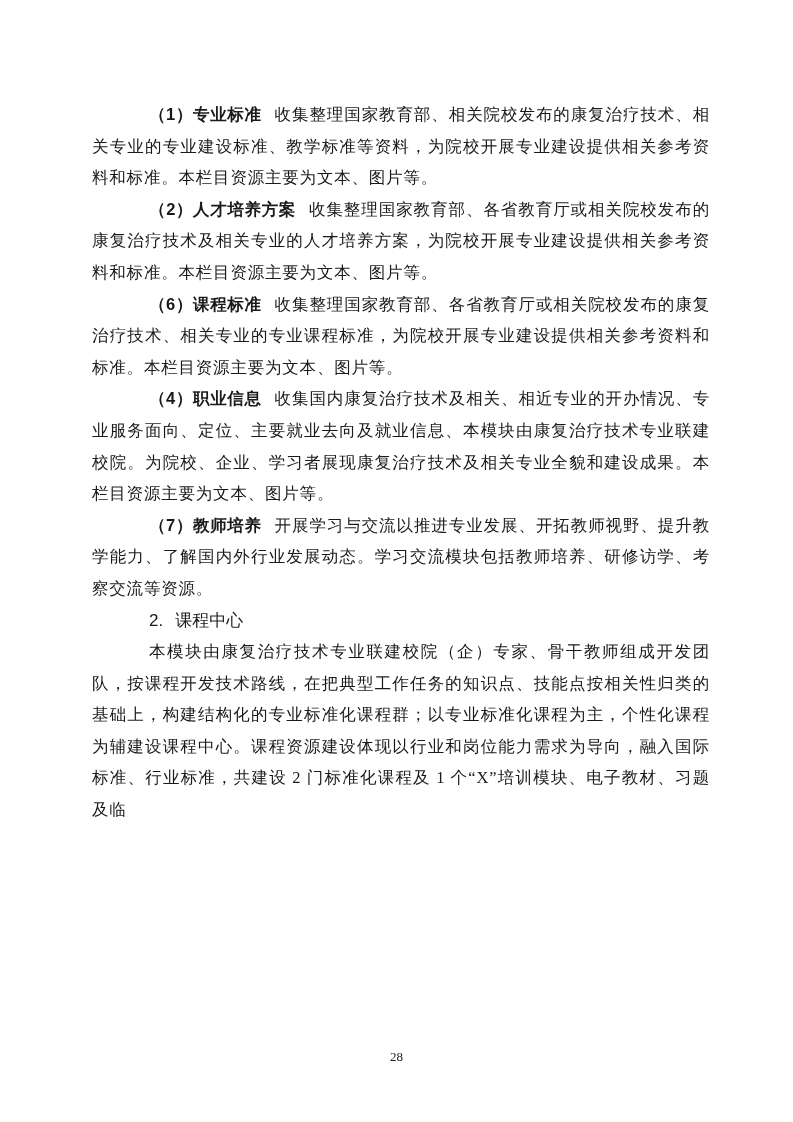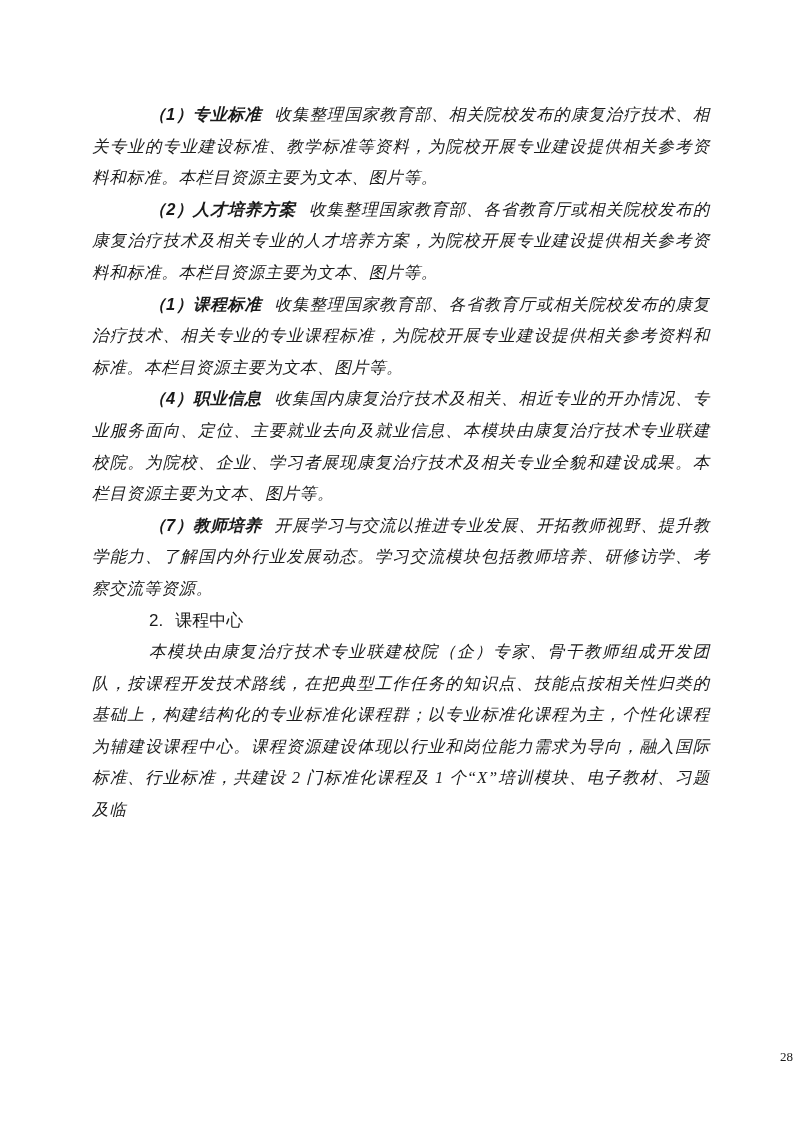--- a/index.html
+++ b/index.html
@@ -23,21 +23,20 @@
     width: 618px;
   }
   .para {
     margin: 0;
     font-size: 16.5px;
     line-height: 31.6px;
     letter-spacing: 0.8px;
     text-align: justify;
     text-indent: 57px;
     color: #1a1a1a;
-    font-style: italic;
   }
   .item-label {
     font-family: "Liberation Sans", "DejaVu Sans", sans-serif;
     font-weight: 700;
     margin-right: 13px;
     letter-spacing: 0.5px;
   }
   .section-heading {
     margin: 0;
     font-size: 17px;
@@ -48,38 +47,38 @@
     color: #1a1a1a;
   }
   .section-number {
     margin-right: 12px;
   }
   .page-footer {
     position: absolute;
     left: 0;
     right: 0;
     top: 1049px;
-    text-align: right;
+    text-align: center;
     font-size: 13px;
     line-height: 16px;
     color: #1a1a1a;
     font-family: "Liberation Serif", "DejaVu Serif", serif;
   }
 </style>
 </head>
 <body>
 
 <div class="page">
   <div class="content">
 
     <p class="para"><span class="item-label">（1）专业标准</span><span>收集整理国家教育部、相关院校发布的康复治疗技术、相关专业的专业建设标准、教学标准等资料，为院校开展专业建设提供相关参考资料和标准。本栏目资源主要为文本、图片等。</span></p>
 
     <p class="para"><span class="item-label">（2）人才培养方案</span><span>收集整理国家教育部、各省教育厅或相关院校发布的康复治疗技术及相关专业的人才培养方案，为院校开展专业建设提供相关参考资料和标准。本栏目资源主要为文本、图片等。</span></p>
 
-    <p class="para"><span class="item-label">（1）课程标准</span><span>收集整理国家教育部、各省教育厅或相关院校发布的康复治疗技术、相关专业的专业课程标准，为院校开展专业建设提供相关参考资料和标准。本栏目资源主要为文本、图片等。</span></p>
+    <p class="para"><span class="item-label">（6）课程标准</span><span>收集整理国家教育部、各省教育厅或相关院校发布的康复治疗技术、相关专业的专业课程标准，为院校开展专业建设提供相关参考资料和标准。本栏目资源主要为文本、图片等。</span></p>
 
 
 
     <p class="para"><span class="item-label">（4）职业信息</span><span>收集国内康复治疗技术及相关、相近专业的开办情况、专业服务面向、定位、主要就业去向及就业信息、本模块由康复治疗技术专业联建校院。为院校、企业、学习者展现康复治疗技术及相关专业全貌和建设成果。本栏目资源主要为文本、图片等。</span></p>
 
     <p class="para"><span class="item-label">（7）教师培养</span><span>开展学习与交流以推进专业发展、开拓教师视野、提升教学能力、了解国内外行业发展动态。学习交流模块包括教师培养、研修访学、考察交流等资源。</span></p>
 
     <h3 class="section-heading"><span class="section-number">2.</span><span>课程中心</span></h3>
 
     <p class="para">本模块由康复治疗技术专业联建校院（企）专家、骨干教师组成开发团队，按课程开发技术路线，在把典型工作任务的知识点、技能点按相关性归类的基础上，构建结构化的专业标准化课程群；以专业标准化课程为主，个性化课程为辅建设课程中心。课程资源建设体现以行业和岗位能力需求为导向，融入国际标准、行业标准，共建设 2 门标准化课程及 1 个“X”培训模块、电子教材、习题及临</p>

